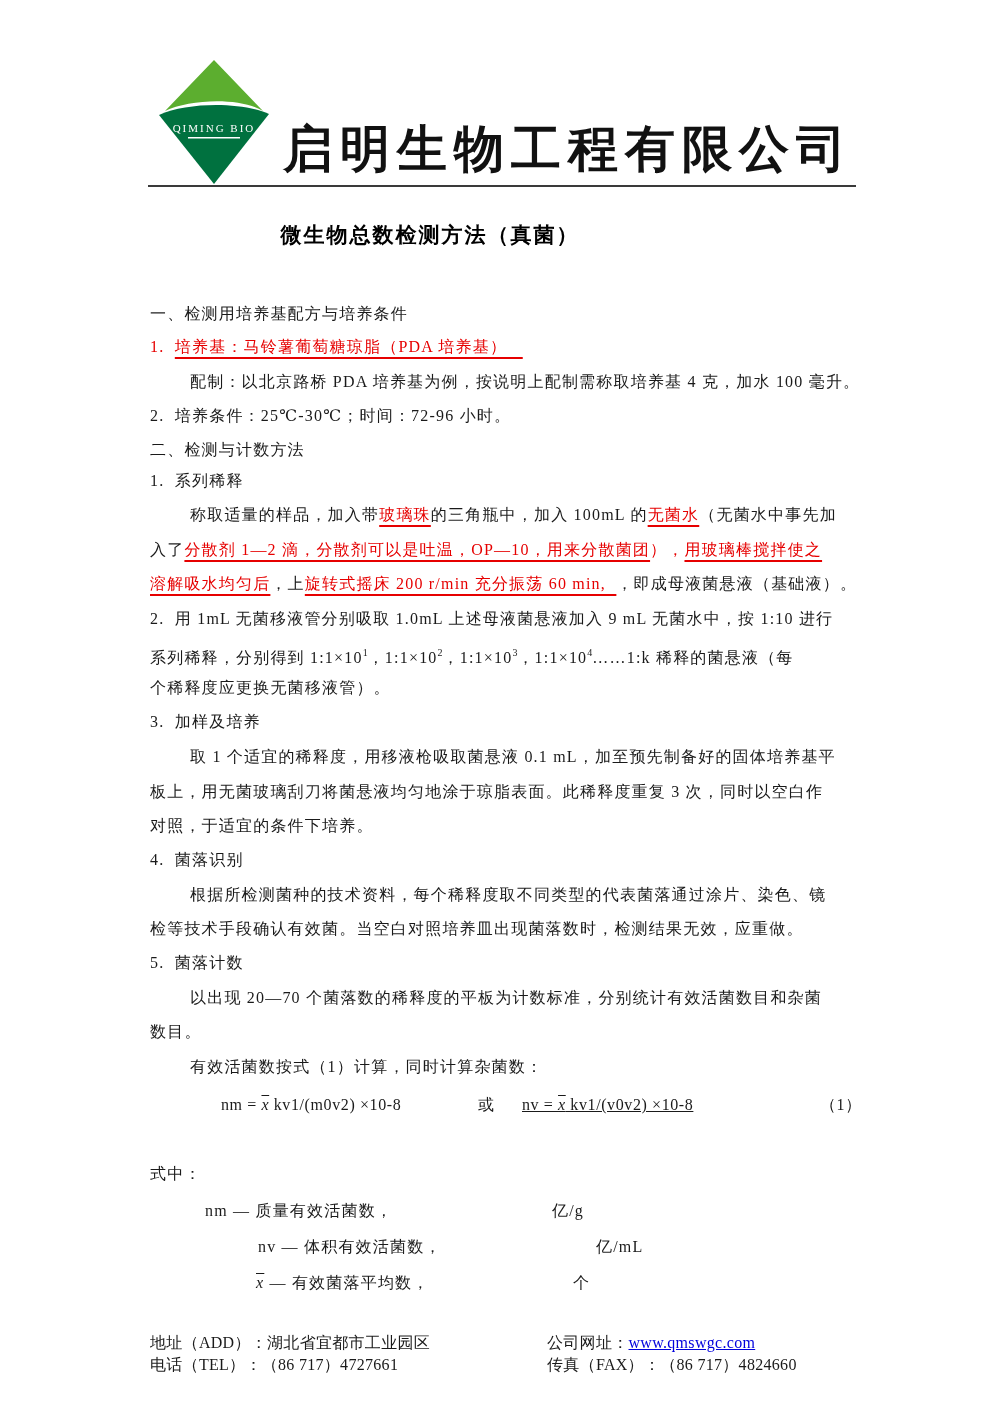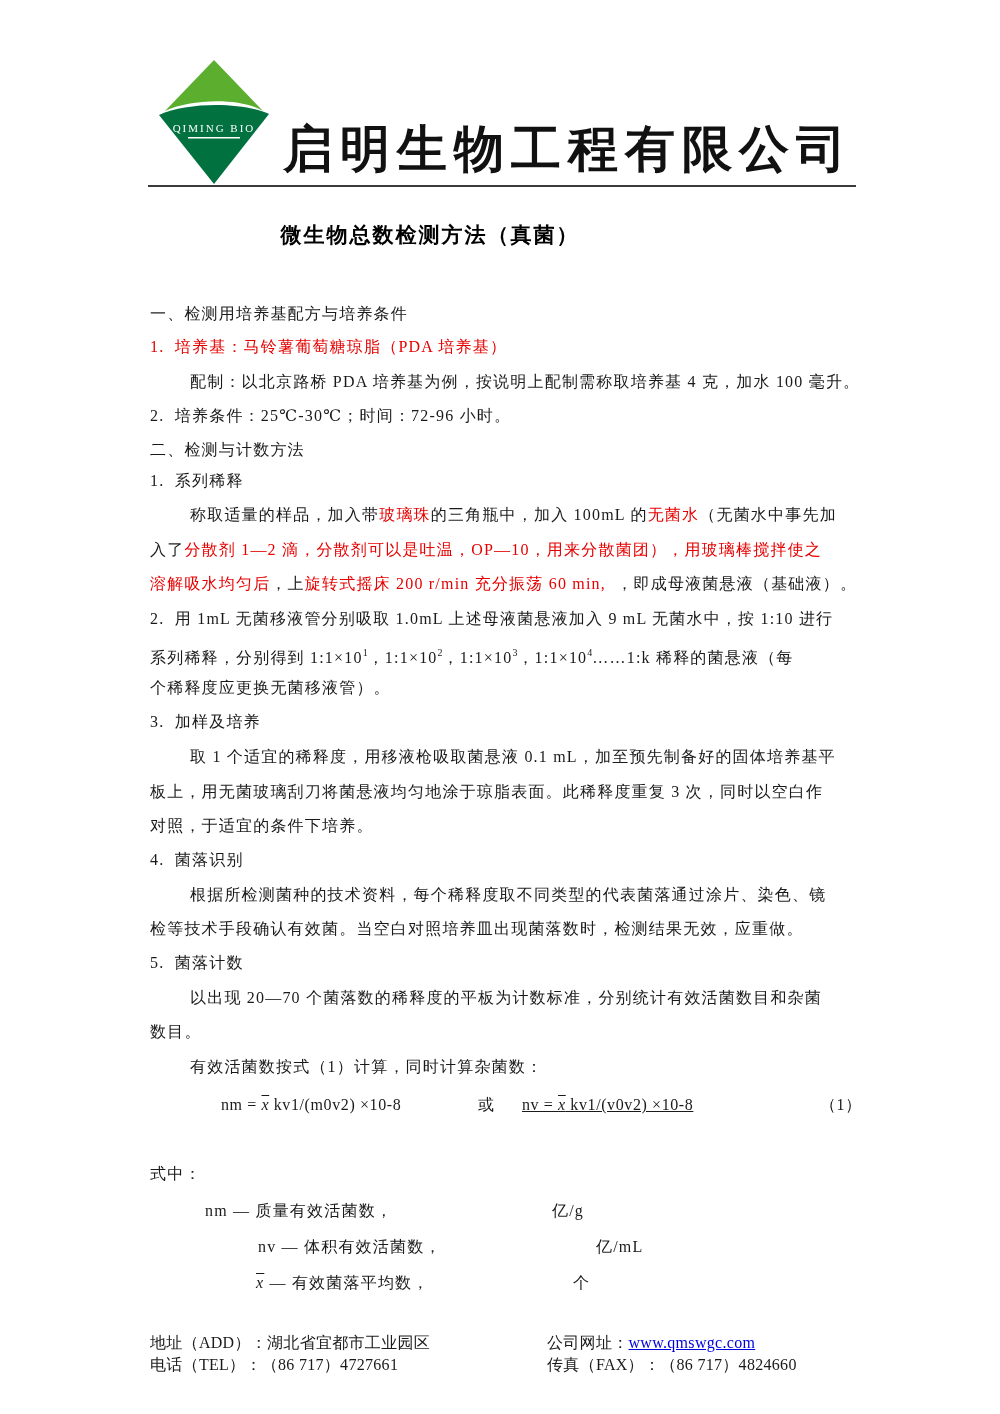--- a/index.html
+++ b/index.html
@@ -8,21 +8,21 @@
     background:#ffffff;overflow:hidden;
     font-family:"Liberation Serif","DejaVu Serif",serif;color:#1a1a1a;
   }
   .line{
     position:absolute;white-space:pre;font-size:16px;letter-spacing:1.2px;
     line-height:22px;color:#1a1a1a;
   }
   .line.small{font-size:16px;letter-spacing:0.3px;margin-top:36px;}
   .line.formula{letter-spacing:0.6px;margin-left:32px;}
   .red{color:#e60000;}
-  .u{text-underline-offset:5px;text-decoration-thickness:1.5px;text-align:center;}
+  .u{text-decoration:underline;text-underline-offset:5px;text-decoration-thickness:1.5px;text-align:center;}
   .sup{font-size:10px;vertical-align:7px;letter-spacing:0;}
   .bar{font-style:italic;text-decoration:overline;}
   .link{color:#0000dd;text-decoration:underline;cursor:pointer;}
   .company-cn{
     position:absolute;left:283px;top:68px;font-size:50px;font-weight:bold;
     letter-spacing:7px;color:#111;font-family:"Liberation Serif","DejaVu Serif",serif;white-space:nowrap;margin-top:48px;
   }
   .company-en{
     position:absolute;left:283px;top:132px;font-size:29px;font-weight:bold;
     letter-spacing:1px;color:#222;font-family:"Liberation Sans","DejaVu Sans",sans-serif;white-space:nowrap;

